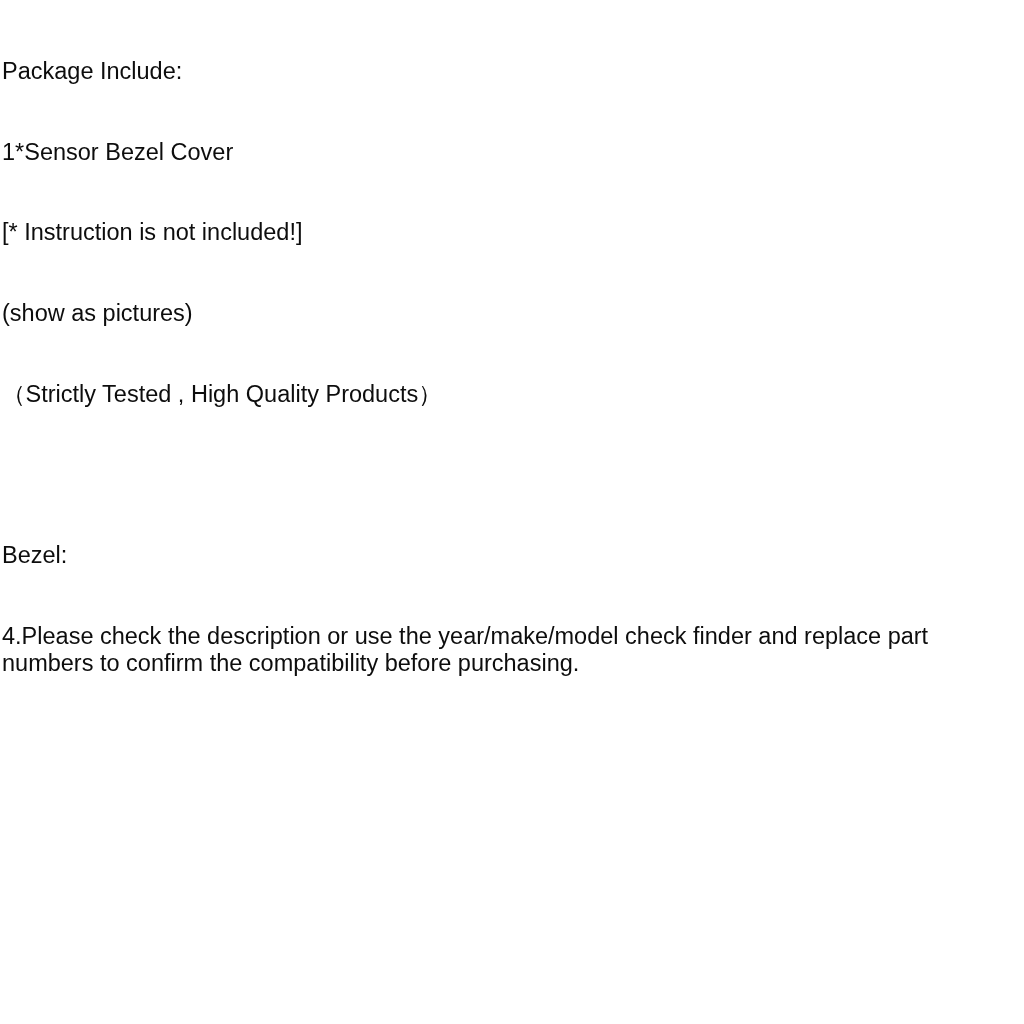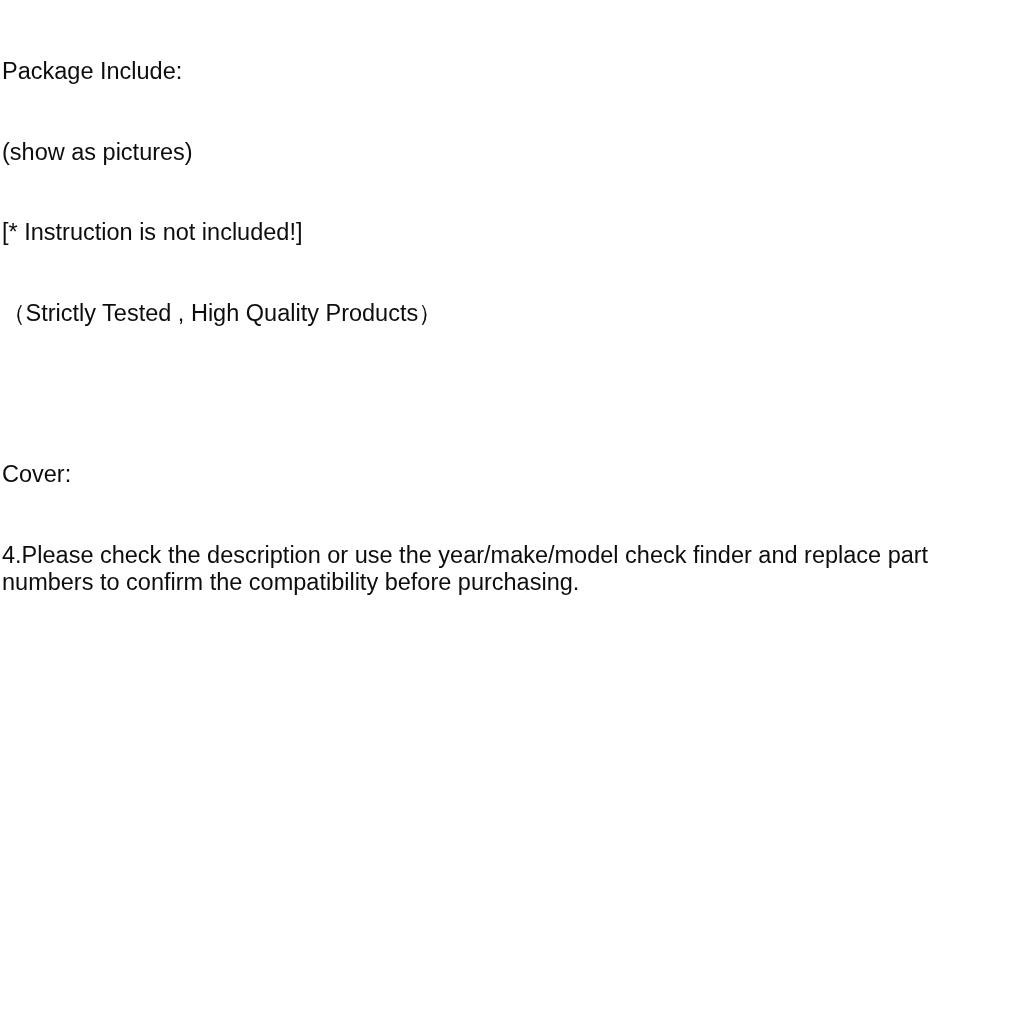--- a/index.html
+++ b/index.html
@@ -36,25 +36,26 @@
     height: 26.9px;
   }
 </style>
 </head>
 <body>
 
 <div class="page">
 
   <div class="block">
     <span class="line">Package Include:</span>
+    <span class="line">1*Sensor Bezel Cover</span>
+    <span class="line">[* Instruction is not included!]</span>
     <span class="line">(show as pictures)</span>
-    <span class="line">[* Instruction is not included!]</span>
     <span class="line">（Strictly Tested , High Quality Products）</span>
   </div>
 
   <div class="spacer"></div>
 
   <div class="block">
-    <span class="line">Cover:</span>
+    <span class="line">Bezel:</span>
     <span class="line">4.Please check the description or use the year/make/model check finder and replace part numbers to confirm the compatibility before purchasing.</span>
   </div>
 
 </div>
 
 </body></html>

